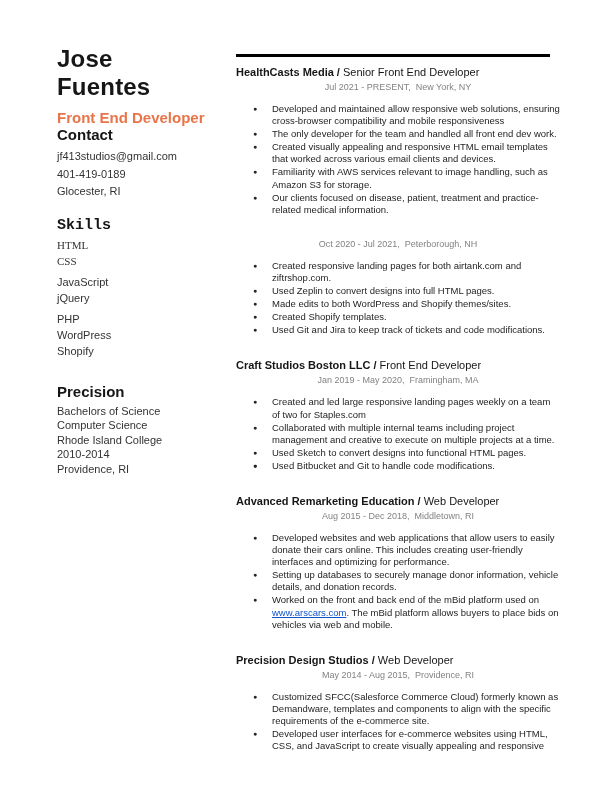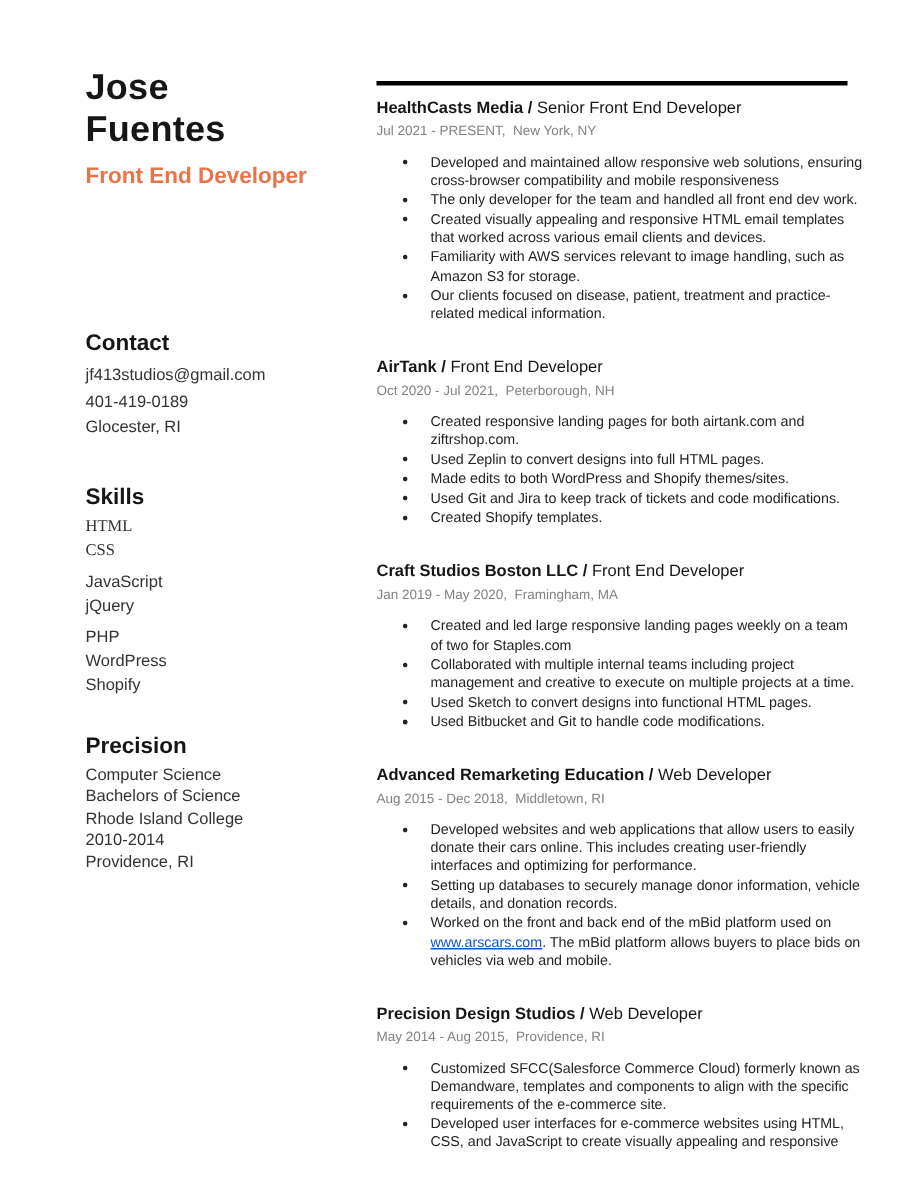--- a/index.html
+++ b/index.html
@@ -21,39 +21,39 @@
     color: #161616; letter-spacing: 0.2px;
   }
   .resume-role {
     margin-top: 8px;
     font-size: 15px; font-weight: 700;
     color: #e8744a;
   }
   .side-heading {
     margin: 0; font-size: 15px; font-weight: 700; color: #161616;
   }
-  .heading-contact { margin-top: 94px; }
-  .heading-skills { margin-top: 28px; }
+  .heading-contact { }
+  .heading-skills { margin-top: 16px; font-family: Liberation Mono, monospace; }
   .heading-education { margin-top: 24px; }
   .contact-lines { margin-top: 5px; font-size: 11px; color: #333; line-height: 17.5px; }
   .skills-list { margin-top: 3px; }
   .skill-group { margin-top: 5px; }
   .skill-group:first-child { margin-top: 0; font-family: Liberation Serif, serif; }
   .skill-item { font-size: 11px; color: #333; line-height: 16px; }
   .education-lines { margin-top: 4px; font-size: 11px; color: #333; line-height: 14.5px; }
 
   
-  .main { position: absolute; left: 251px; top: 54px; width: 324px; }
+  .main { position: absolute; left: 236px; top: 54px; width: 324px; }
   .top-rule { width: 314px; border-top: 3px solid #000; height: 0; }
   .job { margin-top: 23px; }
   .job-first { margin-top: 9px; }
   .job-title { margin: 0; font-size: 11px; line-height: 13px; color: #161616; font-weight: 400; }
   .job-company { font-weight: 700; }
   .job-role { font-weight: 400; }
-  .job-meta { margin-top: 3px; font-size: 9px; color: #828282; line-height: 11px; }
+  .job-meta { margin-top: 3px; font-size: 9px; color: #828282; line-height: 11px; text-align: center; }
   .bullets { margin: 10px 0 0 0; padding: 0 0 0 17px; list-style: none; }
   .bullets li {
     position: relative; padding-left: 19px; margin-bottom: 1px;
     font-size: 9.5px; line-height: 12.1px; color: #242424;
   }
   .dot {
     position: absolute; left: 0; top: 0;
     font-size: 7px; line-height: 12px; color: #242424;
   }
   .doc-link { color: #1155cc; text-decoration: underline; cursor: pointer; }
@@ -86,22 +86,22 @@
       </div>
       <div class="skill-group">
         <div class="skill-item">PHP</div>
         <div class="skill-item">WordPress</div>
         <div class="skill-item">Shopify</div>
       </div>
     </div>
 
     <h2 class="side-heading heading-education">Precision</h2>
     <div class="education-lines">
+      <div>Bachelors of Science</div>
       <div>Computer Science</div>
-      <div>Bachelors of Science</div>
       <div>Rhode Island College</div>
       <div>2010-2014</div>
       <div>Providence, RI</div>
     </div>
   </aside>
 
   <main class="main">
     <div class="top-rule"></div>
 
     <section class="job job-first">
@@ -113,31 +113,27 @@
       <ul class="bullets">
         <li><span class="dot">●</span><span>Developed and maintained allow responsive web solutions, ensuring cross-browser compatibility and mobile responsiveness</span></li>
         <li><span class="dot">●</span><span>The only developer for the team and handled all front end dev work.</span></li>
         <li><span class="dot">●</span><span>Created visually appealing and responsive HTML email templates that worked across various email clients and devices.</span></li>
         <li><span class="dot">●</span><span>Familiarity with AWS services relevant to image handling, such as Amazon S3 for storage.</span></li>
         <li><span class="dot">●</span><span>Our clients focused on disease, patient, treatment and practice-related medical information.</span></li>
       </ul>
     </section>
 
     <section class="job">
-      <h3 class="job-title">
-        <span class="job-company">AirTank /</span>
-        <span class="job-role">Front End Developer</span>
-      </h3>
       <div class="job-meta">Oct 2020 - Jul 2021,&nbsp; Peterborough, NH</div>
       <ul class="bullets">
         <li><span class="dot">●</span><span>Created responsive landing pages for both airtank.com and ziftrshop.com.</span></li>
         <li><span class="dot">●</span><span>Used Zeplin to convert designs into full HTML pages.</span></li>
         <li><span class="dot">●</span><span>Made edits to both WordPress and Shopify themes/sites.</span></li>
+        <li><span class="dot">●</span><span>Created Shopify templates.</span></li>
         <li><span class="dot">●</span><span>Used Git and Jira to keep track of tickets and code modifications.</span></li>
-        <li><span class="dot">●</span><span>Created Shopify templates.</span></li>
       </ul>
     </section>
 
     <section class="job">
       <h3 class="job-title">
         <span class="job-company">Craft Studios Boston LLC /</span>
         <span class="job-role">Front End Developer</span>
       </h3>
       <div class="job-meta">Jan 2019 - May 2020,&nbsp; Framingham, MA</div>
       <ul class="bullets">

